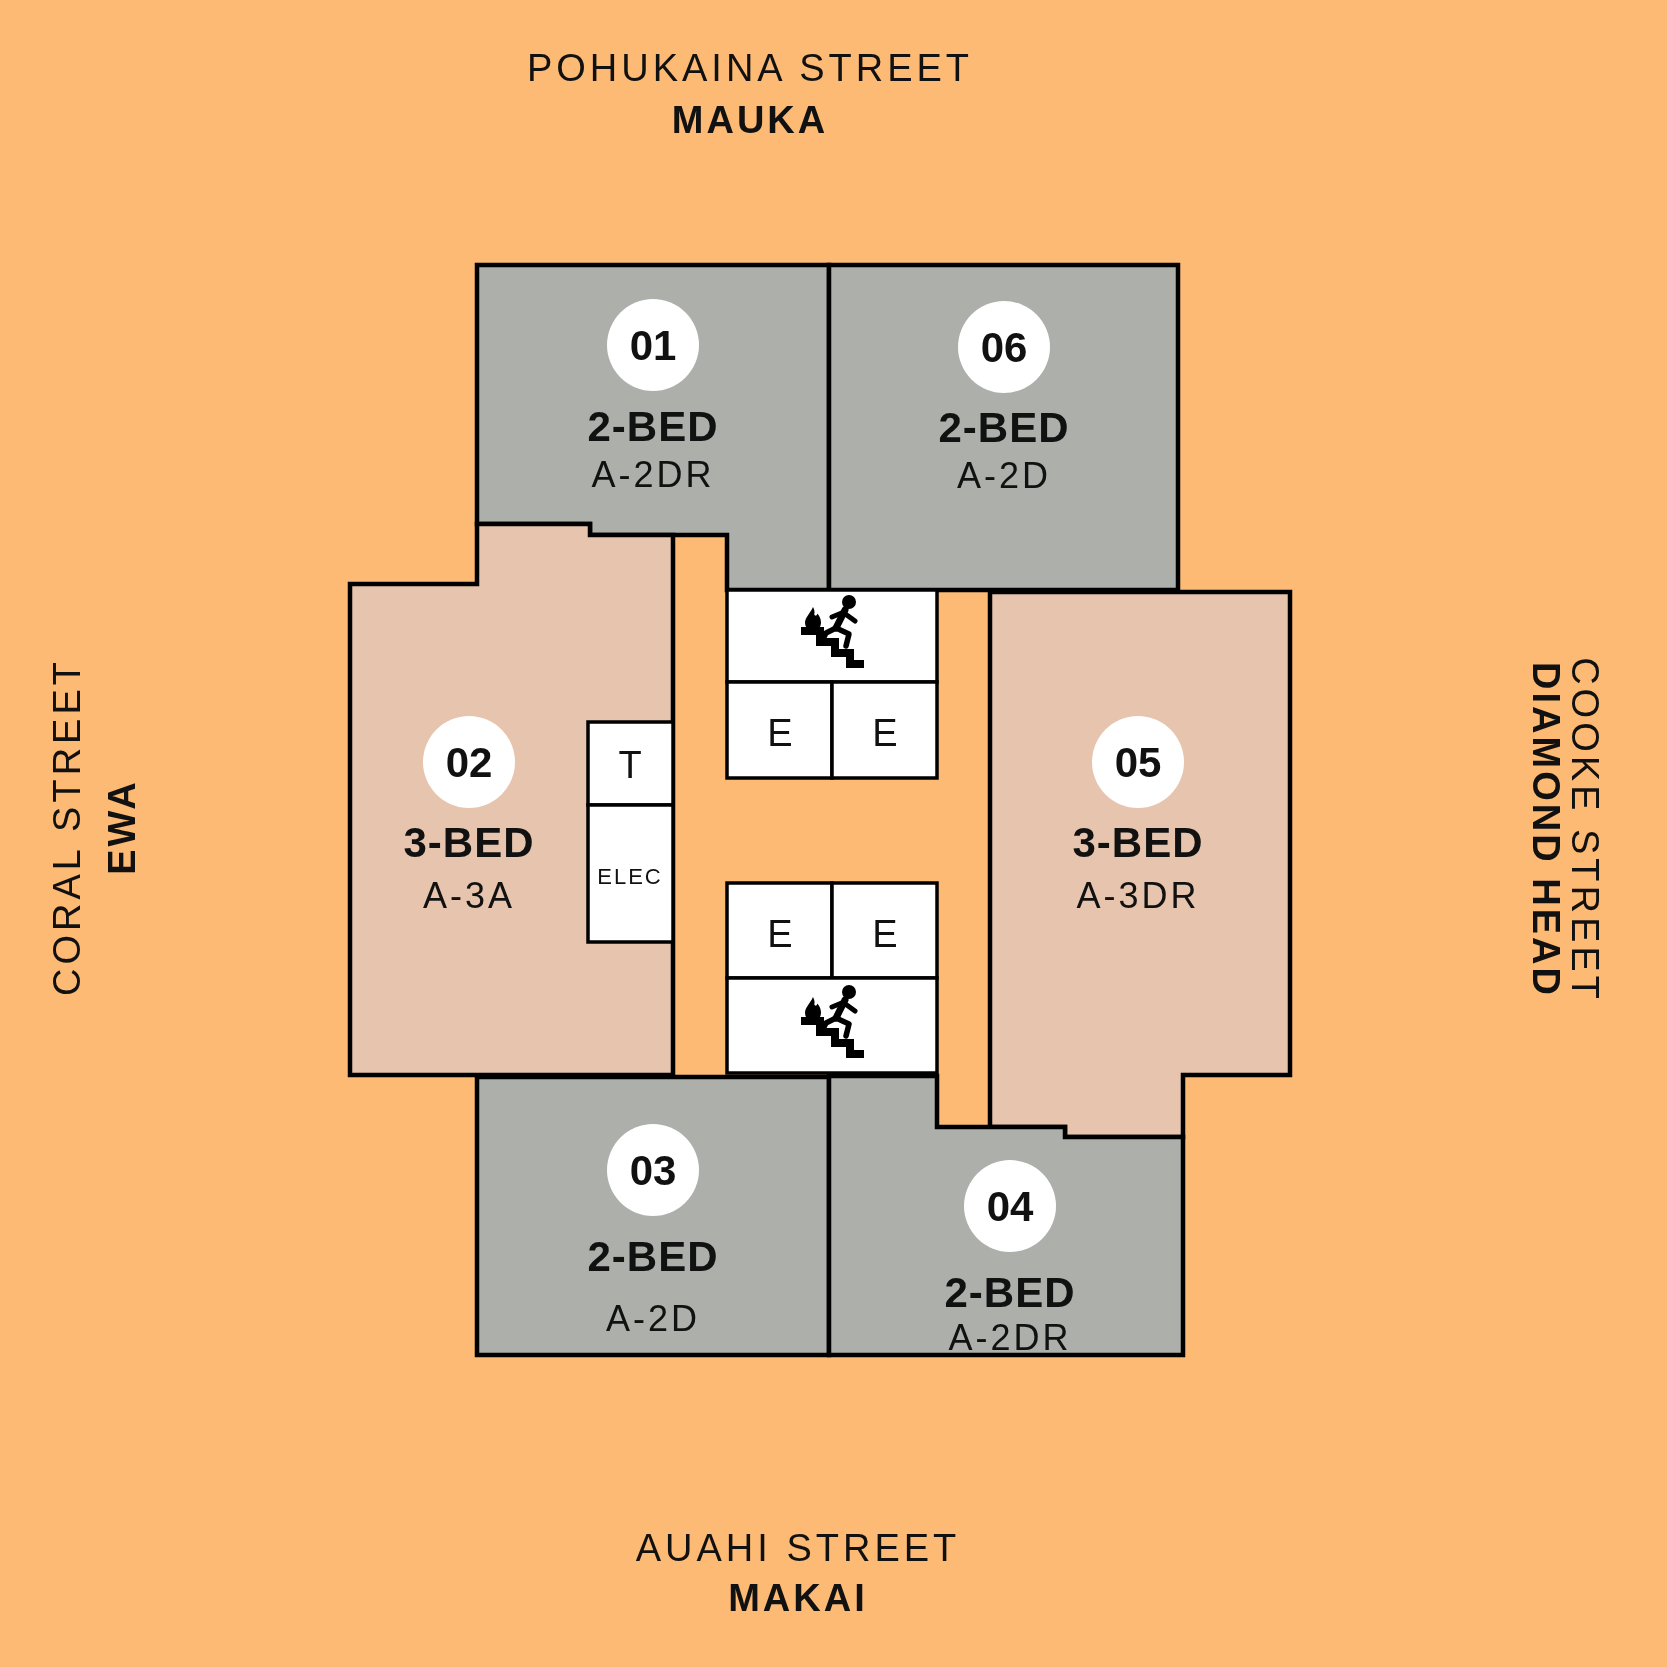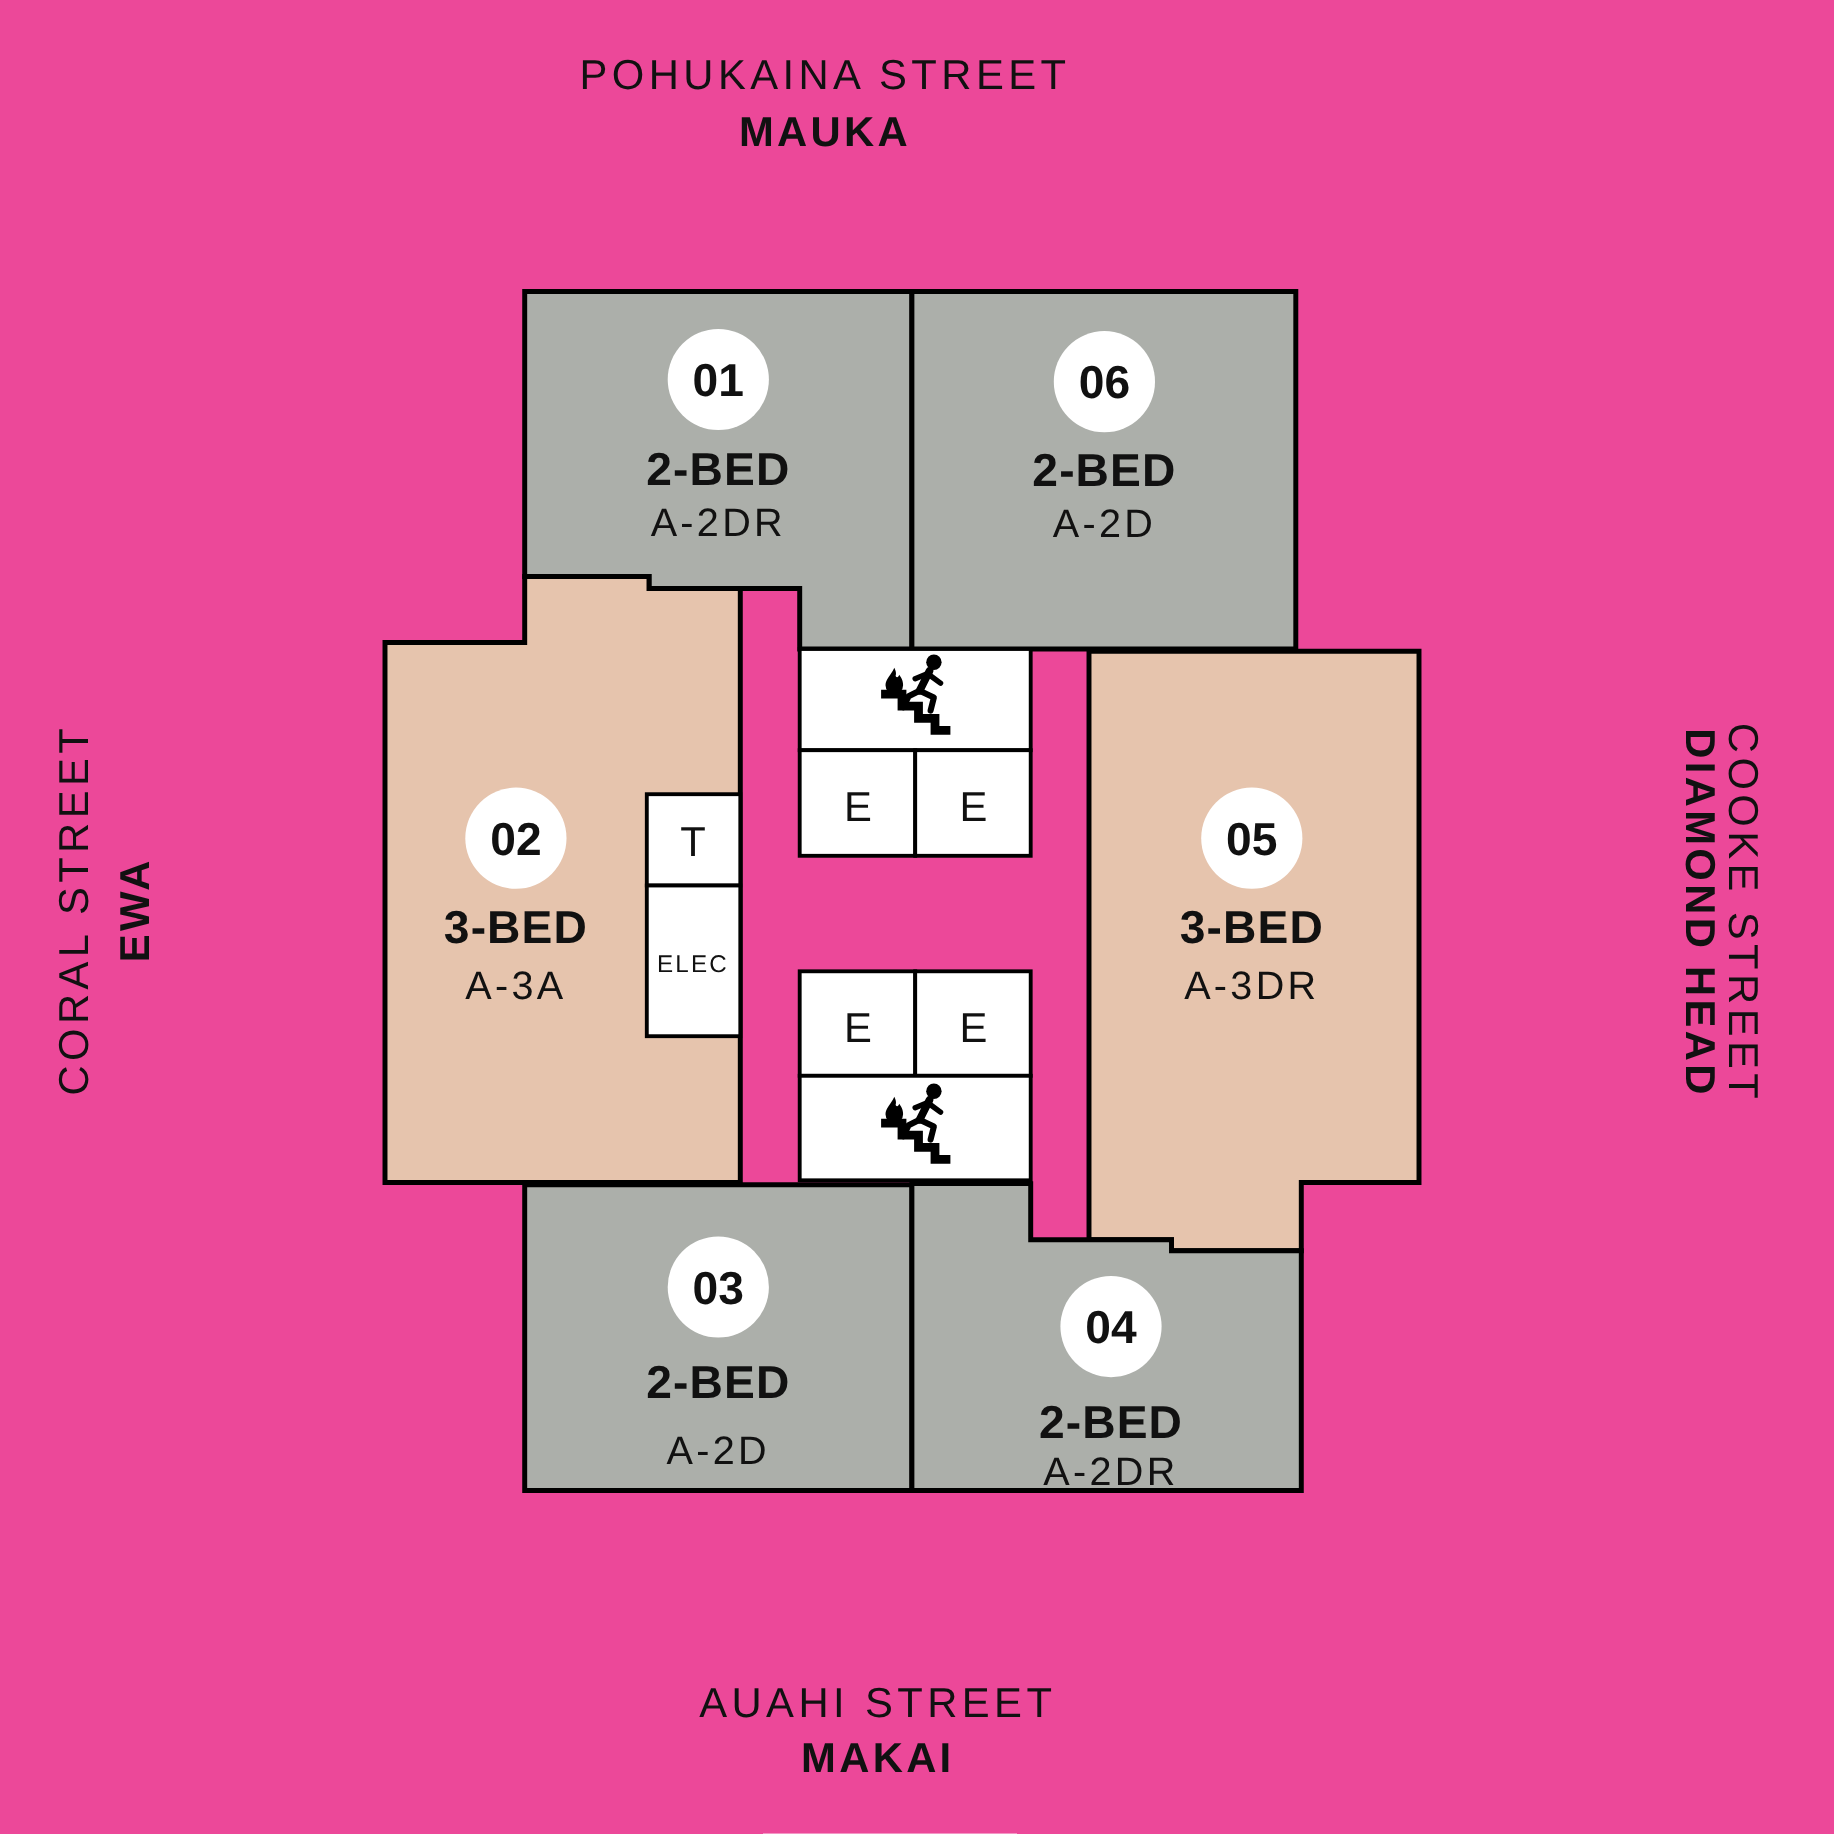--- a/index.html
+++ b/index.html
@@ -1,16 +1,16 @@
 <!DOCTYPE html>
 <html><head>
 <meta charset="utf-8">
 <style>
   html,body{margin:0;padding:0;background:#ffffff;}
-  .canvas{position:relative;width:1667px;height:1667px;background:#ec4899;overflow:hidden;}
+  .canvas{position:relative;width:1667px;height:1667px;background:#fdba74;overflow:hidden;}
   svg{display:block;}
   text{font-family:"Liberation Sans",sans-serif;fill:#111111;text-anchor:middle;}
   .unit-shape{stroke:#000000;stroke-width:4.5;stroke-linejoin:miter;}
   .corebox{fill:#ffffff;stroke:#000000;stroke-width:3.5;}
   .badge{fill:#ffffff;}
   .unit-num{font-size:42px;font-weight:bold;}
   .unit-type{font-size:42px;font-weight:bold;letter-spacing:1px;}
   .unit-plan{font-size:36px;letter-spacing:3px;}
   .street-name{font-size:38px;letter-spacing:4px;}
   .street-dir{font-size:38px;font-weight:bold;letter-spacing:3px;}

